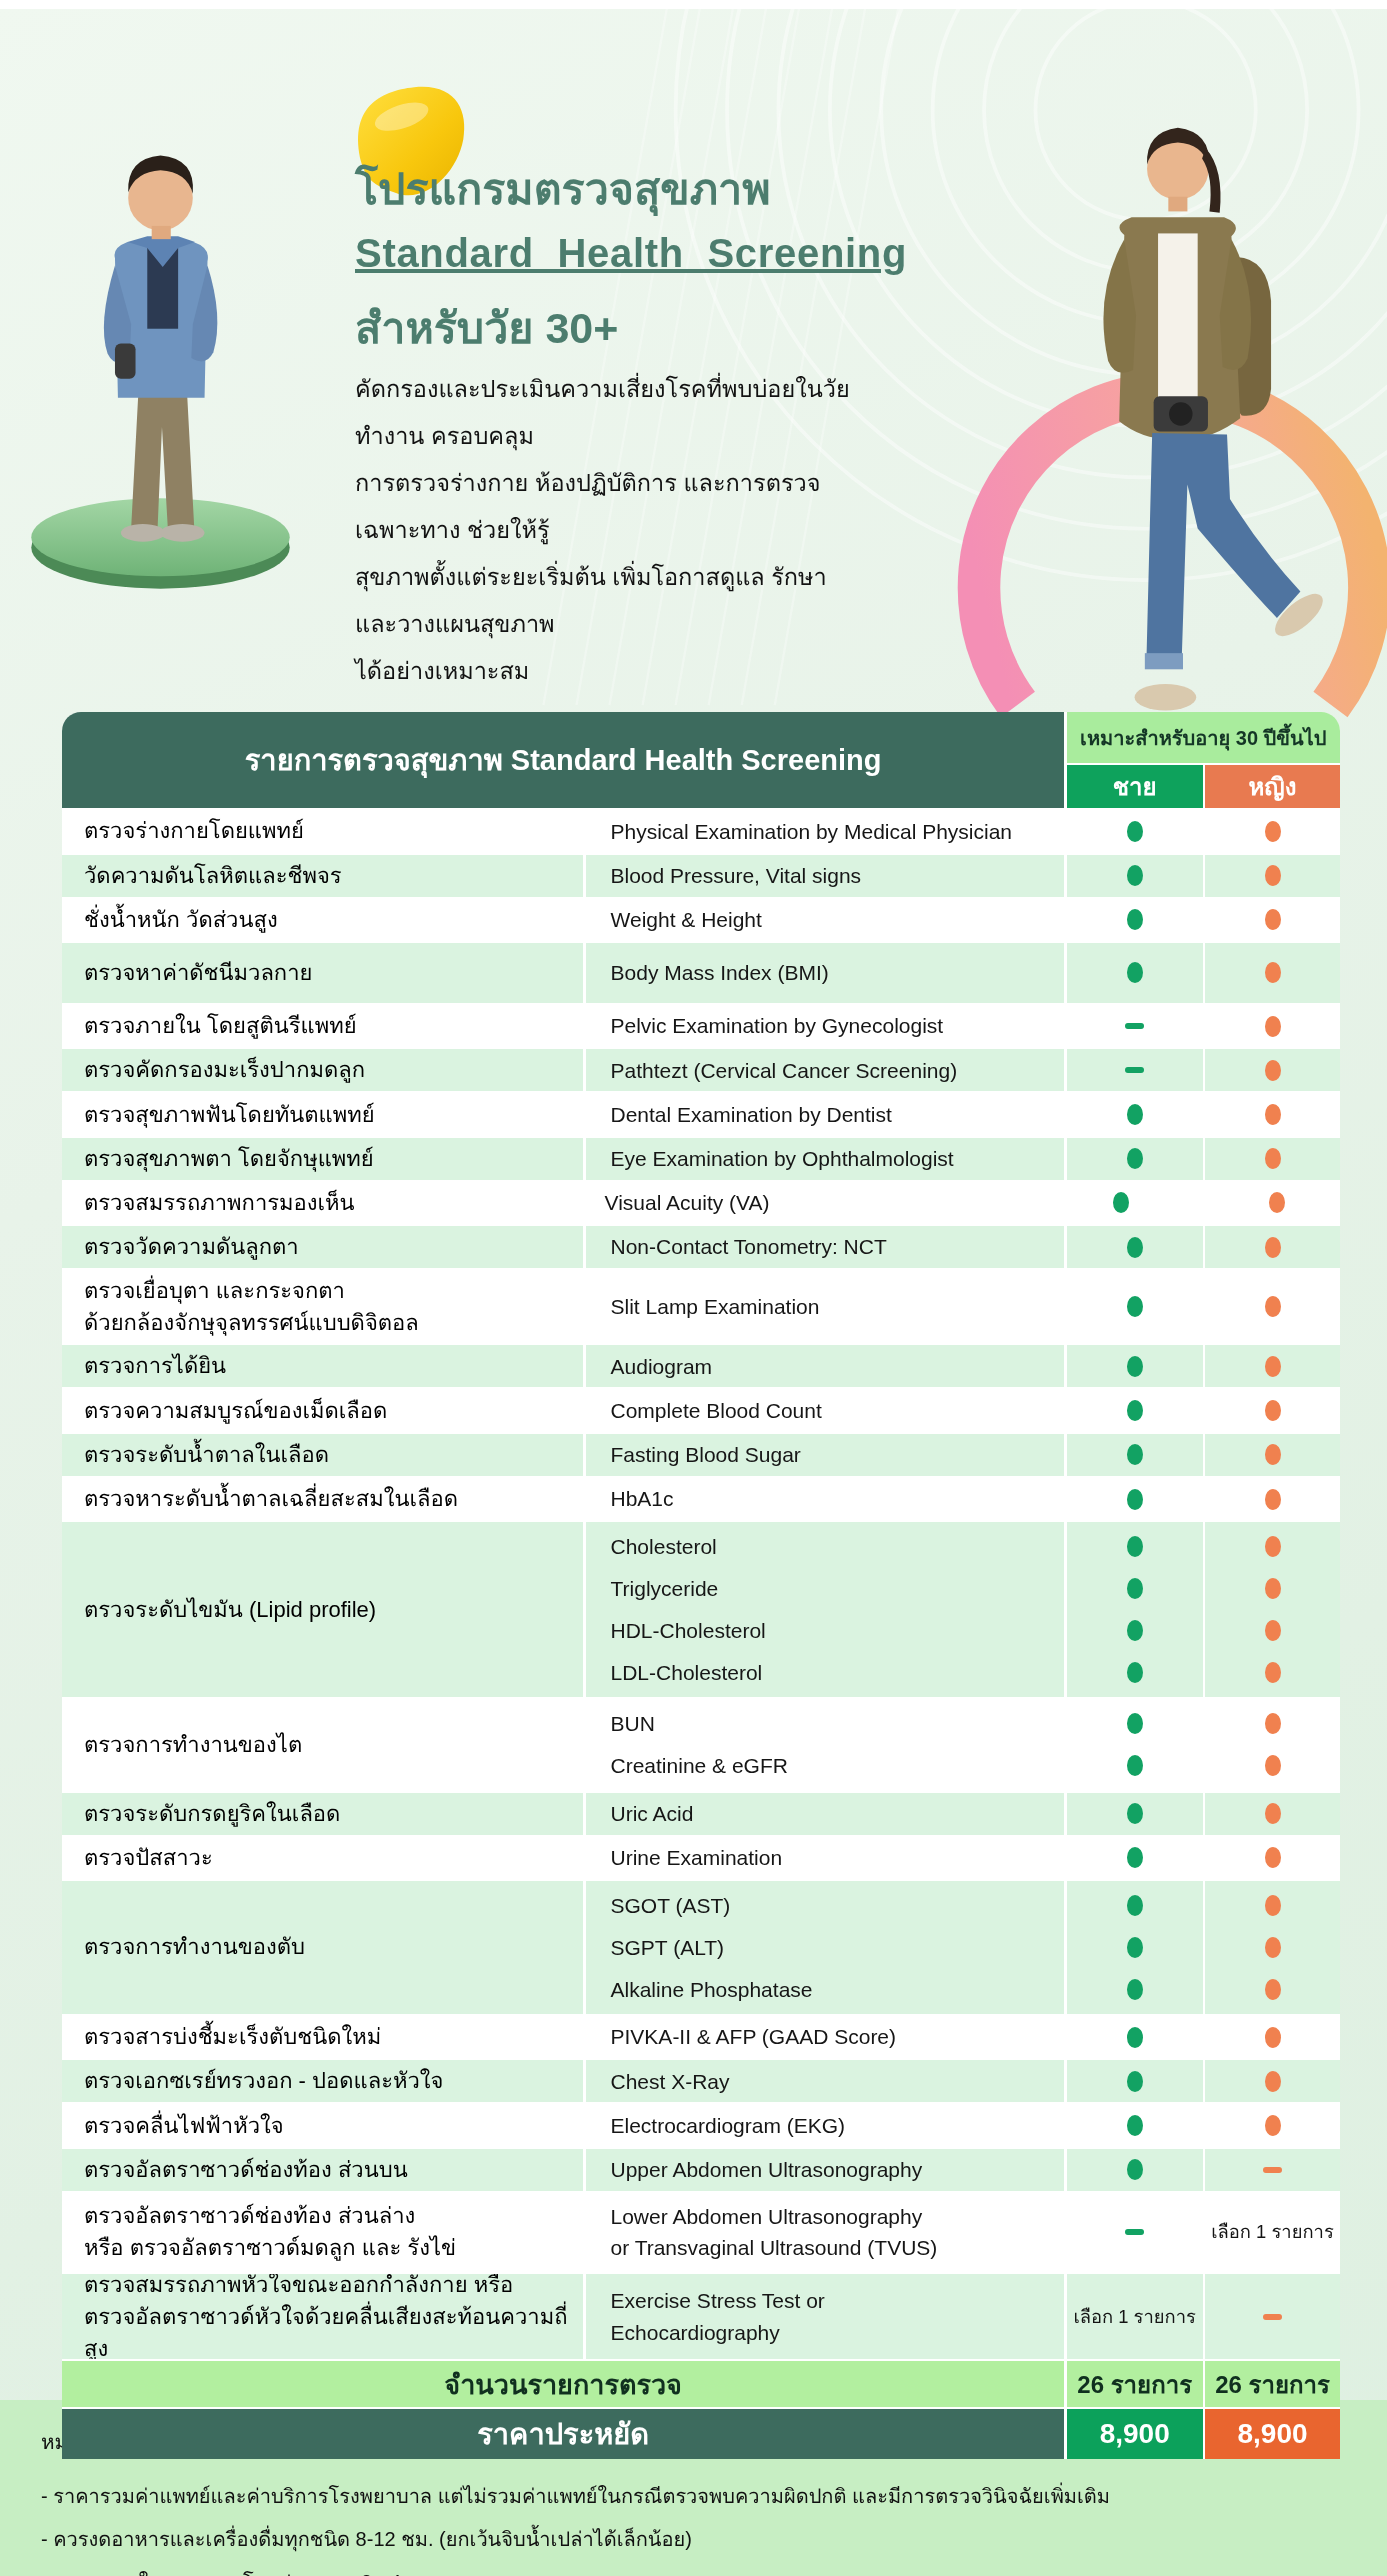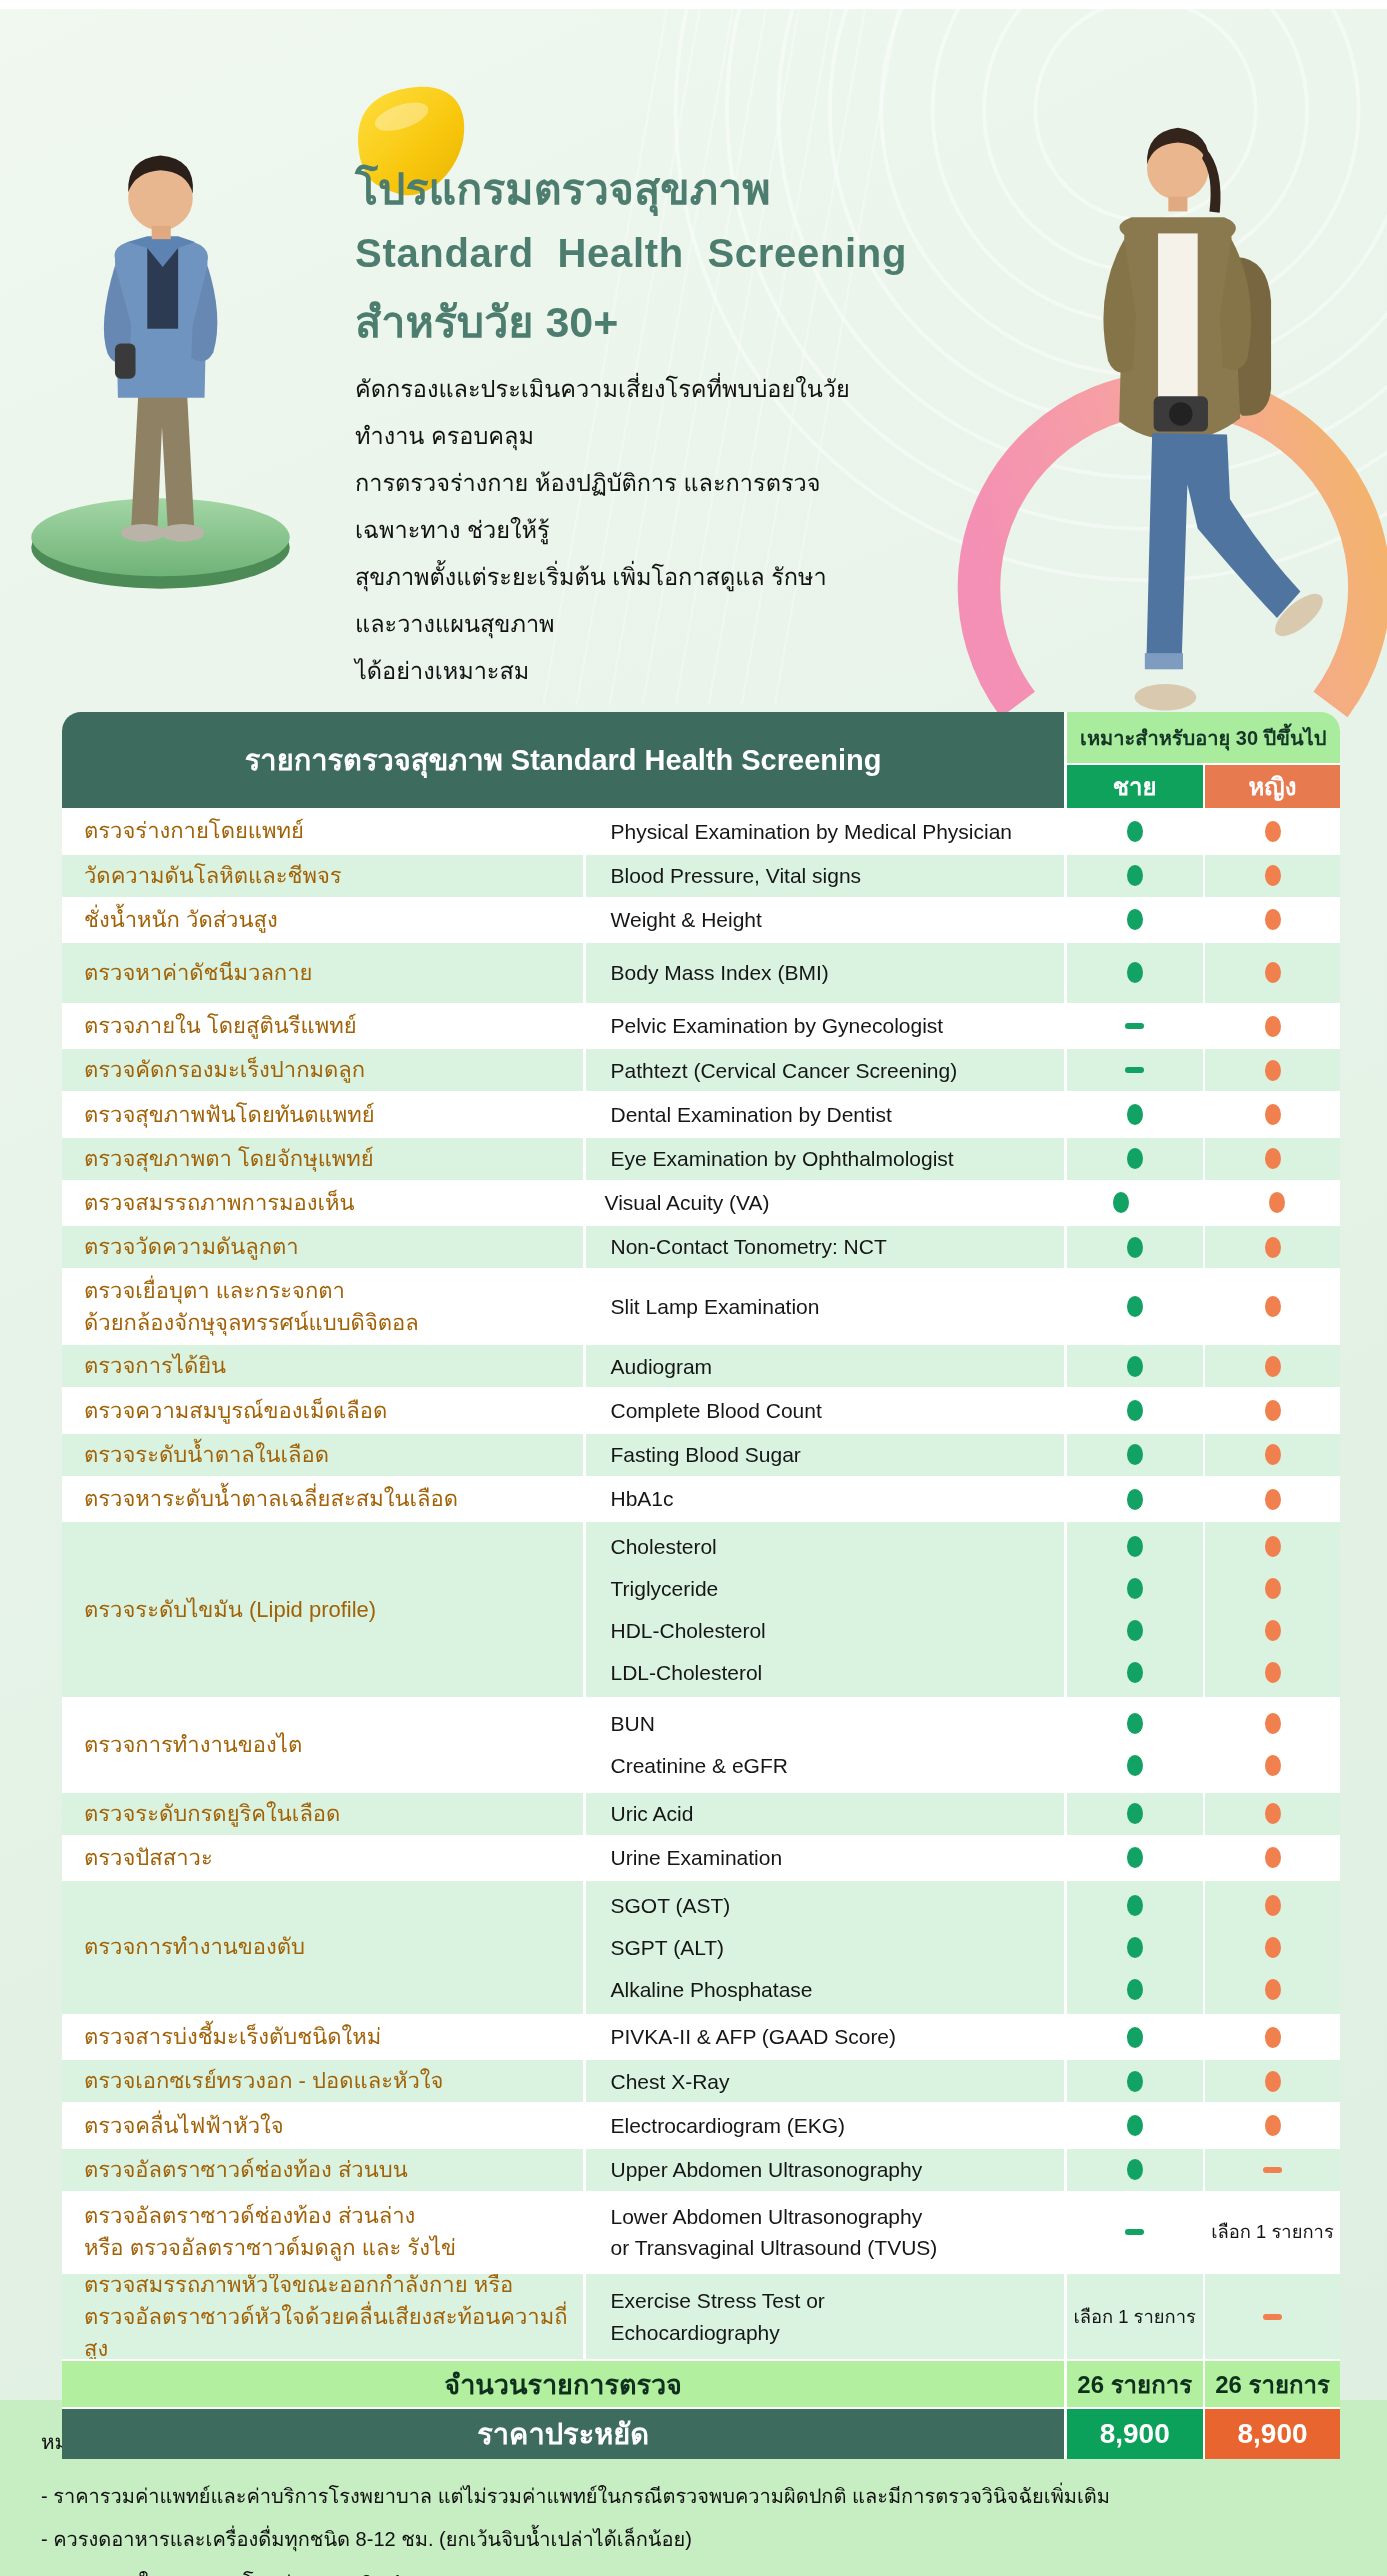--- a/index.html
+++ b/index.html
@@ -6,21 +6,21 @@
   .page{position:relative;width:1388px;height:2576px;overflow:hidden;
         font-family:"Liberation Sans",sans-serif;
         background:linear-gradient(155deg,#f0f8f0 0%,#e8f3e9 38%,#e2f1e4 70%,#def0e1 100%);}
   .topstrip{position:absolute;top:0;left:0;right:0;height:8.8px;background:#ffffff;z-index:4;}
   svg.decor{position:absolute;inset:0;z-index:0;}
   .figure{position:absolute;z-index:1;}
 
   
   .hero-title{position:absolute;left:355px;top:166px;z-index:2;color:#4c7d6e;font-weight:bold;}
   .hero-title .t1{font-size:43px;line-height:1.1;margin-bottom:17.6px;}
-  .hero-title .t2{font-size:40px;line-height:1.1;margin-bottom:24px;word-spacing:11.7px;letter-spacing:0.7px;}
+  .hero-title .t2{font-size:40px;line-height:1.1;margin-bottom:30px;word-spacing:11.7px;letter-spacing:0.7px;text-decoration:underline;}
   .hero-title .t3{font-size:43px;line-height:1.1;}
   .hero-desc{position:absolute;left:355px;top:366px;width:514px;z-index:2;
              font-size:23.5px;line-height:2.0;color:#121212;white-space:pre-line;}
 
   
   .tbl{position:absolute;left:62px;top:712px;width:1278px;z-index:3;background:#ffffff;
        border-radius:19px 19px 0 0;}
   .thead{display:grid;grid-template-columns:711fr 653fr 186fr 184fr;grid-template-rows:51px 43px;gap:2.2px;}
   .h-main{grid-area:1/1/3/3;background:#3d6b5e;border-radius:19px 0 0 0;
           display:flex;align-items:center;justify-content:center;
@@ -28,21 +28,21 @@
   .h-suit{grid-area:1/3/2/5;background:#a9ec9d;border-radius:0 19px 0 0;
           display:flex;align-items:center;justify-content:center;
           color:#143626;font-size:20px;font-weight:bold;}
   .h-male{grid-area:2/3/3/4;background:#0ea25c;}
   .h-female{grid-area:2/4/3/5;background:#e87a50;}
   .h-sex{display:flex;align-items:center;justify-content:center;color:#fff;font-size:24px;font-weight:bold;}
 
   .row{display:grid;grid-template-columns:711fr 653fr 186fr 184fr;column-gap:2.2px;margin-top:2.2px;}
   .white{--bg:#ffffff;} .mint{--bg:#daf3e0;}
   .c{background:var(--bg);display:flex;align-items:center;overflow:hidden;}
-  .c-th{padding-left:22px;padding-right:8.8px;font-size:22px;color:#a16207;white-space:pre-line;line-height:1.45;}
+  .c-th{padding-left:22px;padding-right:8.8px;font-size:22px;color:#000000;white-space:pre-line;line-height:1.45;}
   .c-en{padding-left:25px;padding-right:7.3px;font-size:21px;color:#161616;white-space:pre-line;line-height:1.5;}
   .c-sym{justify-content:center;}
   .stack{display:flex;flex-direction:column;justify-content:center;width:100%;height:100%;}
   .stack .sub{height:42px;display:flex;align-items:center;}
   .stack .sub.center{justify-content:center;}
   .dot{width:16px;height:21px;border-radius:50%;}
   .dot.m{background:#12a263;} .dot.f{background:#f0814f;}
   .dash{width:19px;height:5.9px;border-radius:2.9px;}
   .dash.m{background:#12a263;} .dash.f{background:#f0814f;}
   .choose{font-size:18.4px;color:#141414;width:100%;text-align:center;line-height:1.2;}

